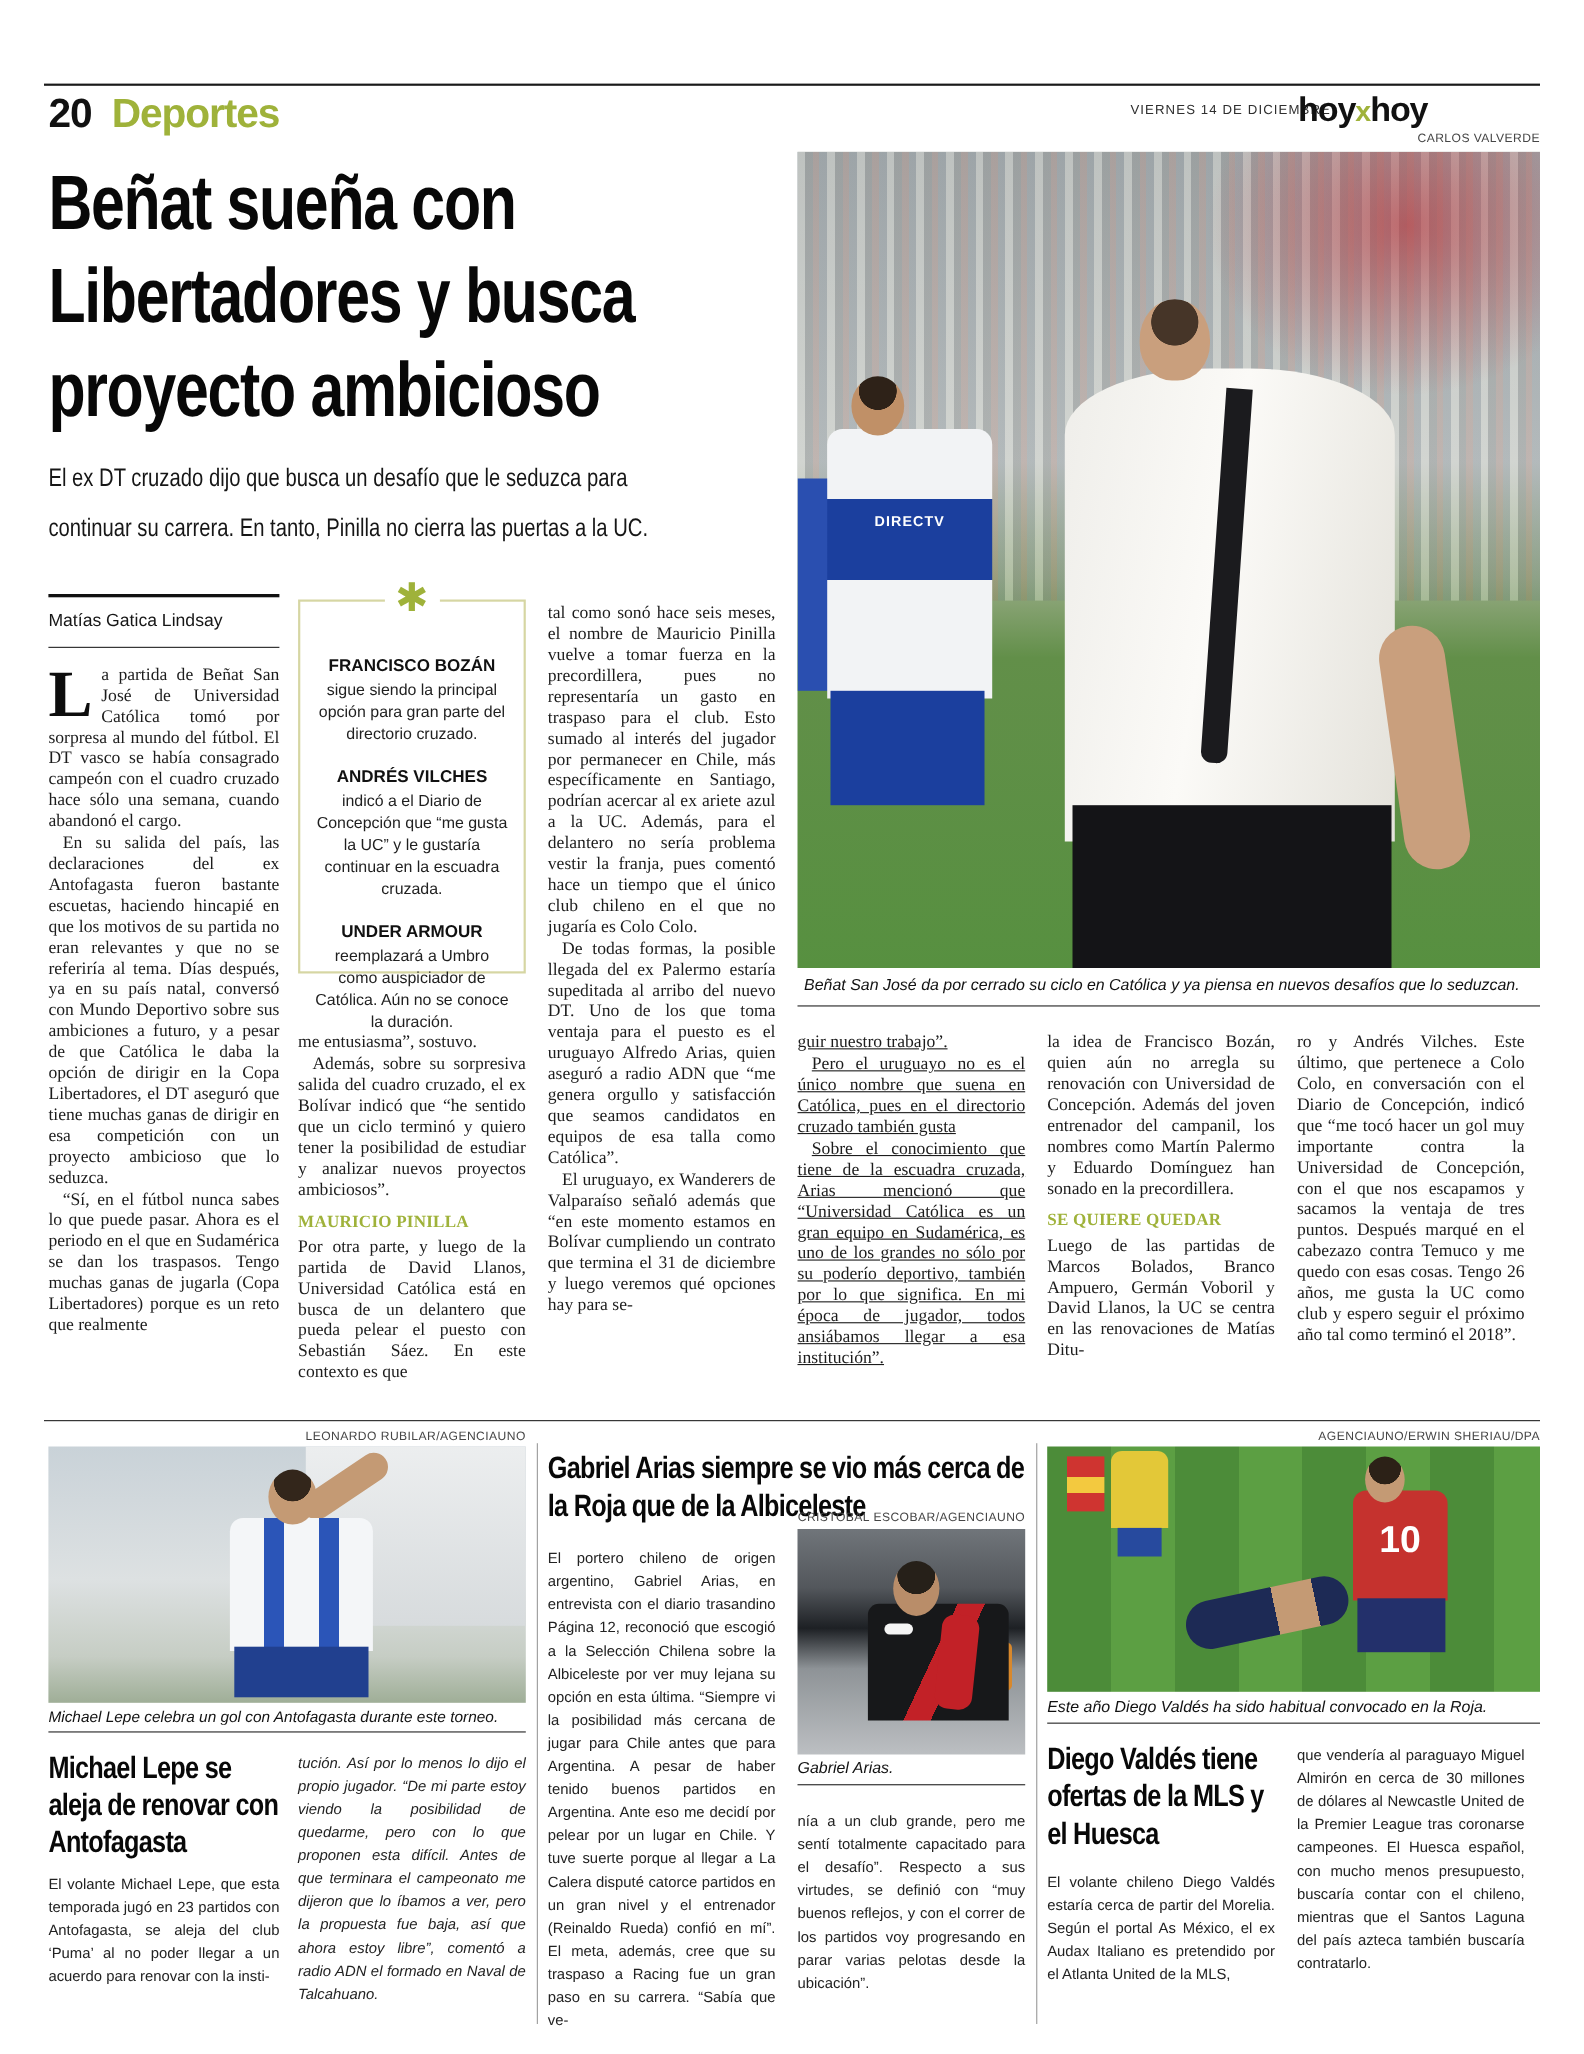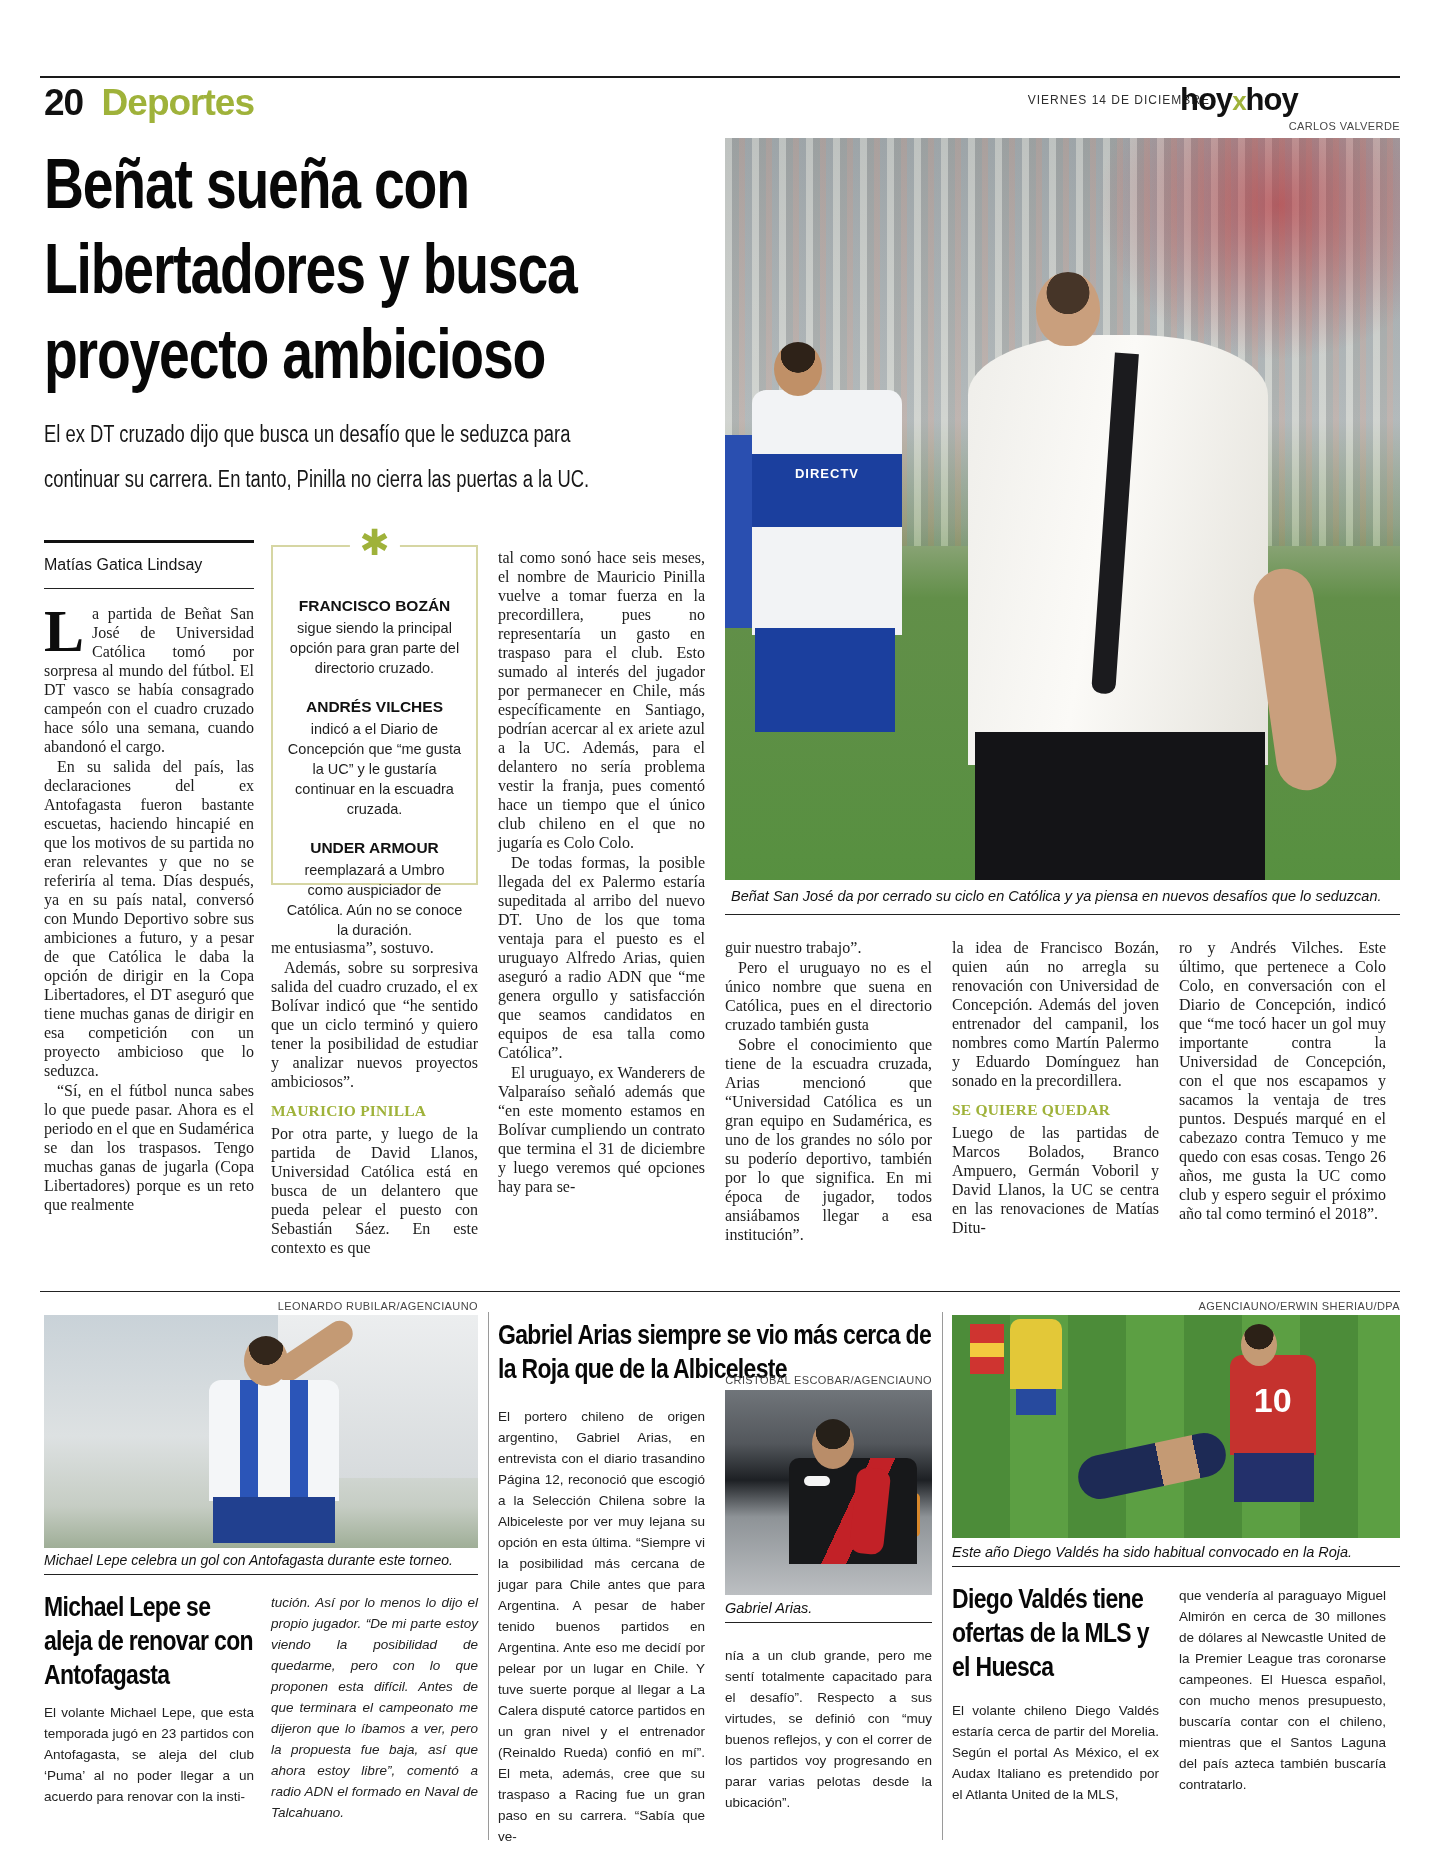--- a/index.html
+++ b/index.html
@@ -173,21 +173,21 @@
     <div class="greenhead">MAURICIO PINILLA</div>
     <p>Por otra parte, y luego de la partida de David Llanos, Universidad Católica está en busca de un delantero que pueda pelear el puesto con Sebastián Sáez. En este contexto es que</p>
   </div>
 
   <div class="abs bt" style="left:498px; top:548px; width:207px; height:680px;">
     <p>tal como sonó hace seis meses, el nombre de Mauricio Pinilla vuelve a tomar fuerza en la precordillera, pues no representaría un gasto en traspaso para el club. Esto sumado al interés del jugador por permanecer en Chile, más específicamente en Santiago, podrían acercar al ex ariete azul a la UC. Además, para el delantero no sería problema vestir la franja, pues comentó hace un tiempo que el único club chileno en el que no jugaría es Colo Colo.</p>
     <p>De todas formas, la posible llegada del ex Palermo estaría supeditada al arribo del nuevo DT. Uno de los que toma ventaja para el puesto es el uruguayo Alfredo Arias, quien aseguró a radio ADN que “me genera orgullo y satisfacción que seamos candidatos en equipos de esa talla como Católica”.</p>
     <p>El uruguayo, ex Wanderers de Valparaíso señaló además que “en este momento estamos en Bolívar cumpliendo un contrato que termina el 31 de diciembre y luego veremos qué opciones hay para se-</p>
   </div>
 
-  <div class="abs bt" style="left:725px; top:938px; width:207px; height:336px;">
+  <div class="abs bt" style="left:725px; top:938px; width:207px; height:336px;text-decoration:underline;">
     <p>guir nuestro trabajo”.</p>
     <p>Pero el uruguayo no es el único nombre que suena en Católica, pues en el directorio cruzado también gusta</p>
     <p>Sobre el conocimiento que tiene de la escuadra cruzada, Arias mencionó que “Universidad Católica es un gran equipo en Sudamérica, es uno de los grandes no sólo por su poderío deportivo, también por lo que significa. En mi época de jugador, todos ansiábamos llegar a esa institución”.</p>
   </div>
   <div class="abs bt" style="left:952px; top:938px; width:207px; height:336px;">
     <p>la idea de Francisco Bozán, quien aún no arregla su renovación con Universidad de Concepción. Además del joven entrenador del campanil, los nombres como Martín Palermo y Eduardo Domínguez han sonado en la precordillera.</p>
     <div class="greenhead">SE QUIERE QUEDAR</div>
     <p>Luego de las partidas de Marcos Bolados, Branco Ampuero, Germán Voboril y David Llanos, la UC se centra en las renovaciones de Matías Ditu-</p>
   </div>
   <div class="abs bt" style="left:1179px; top:938px; width:207px; height:336px;">

